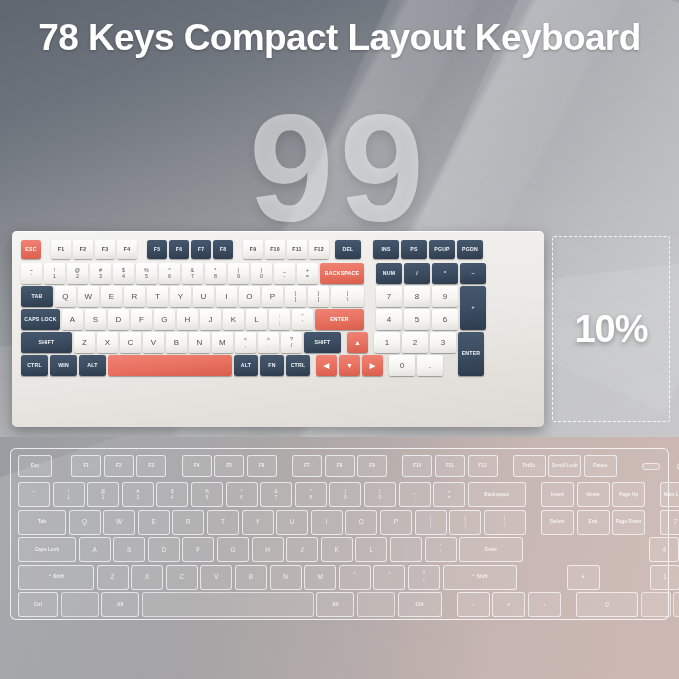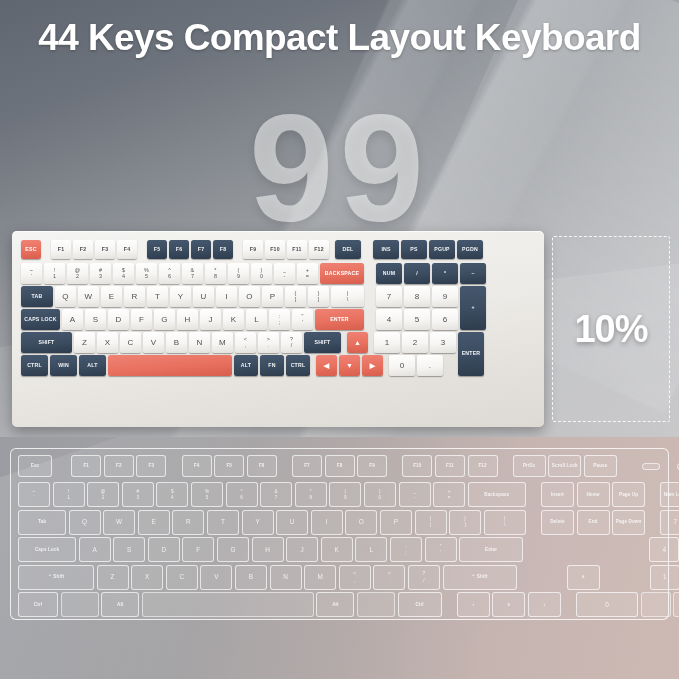--- a/index.html
+++ b/index.html
@@ -196,21 +196,21 @@
 </head>
 <body>
 
 <div id="page">
 
   <div id="hero">
     <div class="wedge-a"></div>
     <div class="wedge-b"></div>
     <div class="wedge-c"></div>
     <div id="watermark">99</div>
-    <div id="title">44 Keys Compact Layout Keyboard</div>
+    <div id="title">78 Keys Compact Layout Keyboard</div>
   </div>
 
   <div id="kb">
       <div class="krow fn">
         <div class="key r" style="width: 20px;">
           <span>ESC</span>
         </div>
         <div class="gap" style="width: 6px;"></div>
         <div class="key w" style="width: 20px;">
           <span>F1</span>

